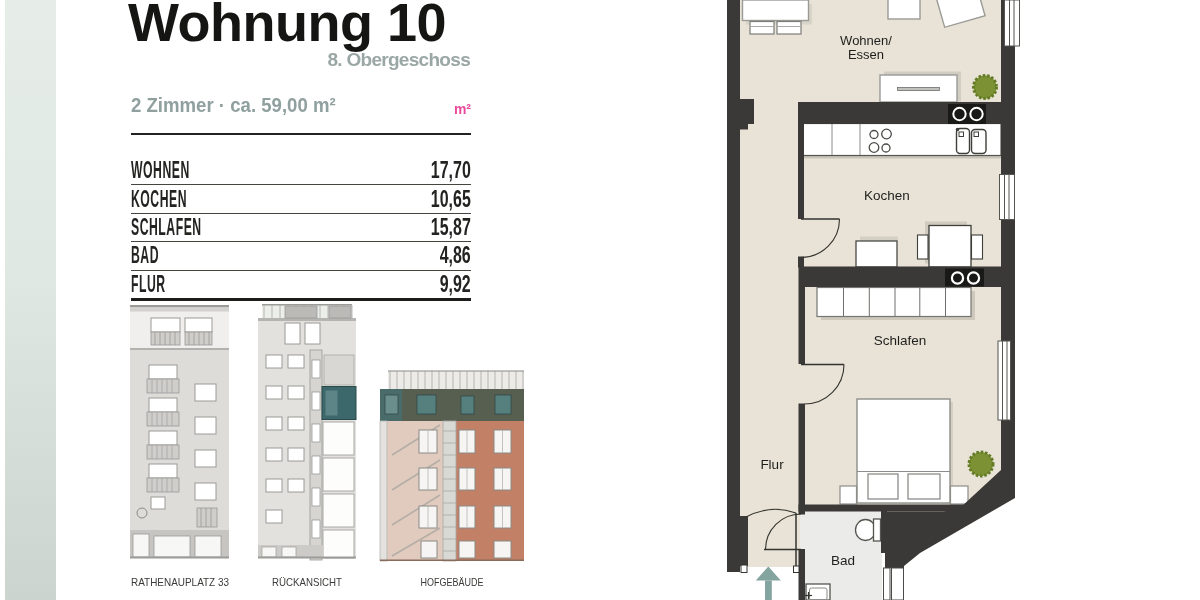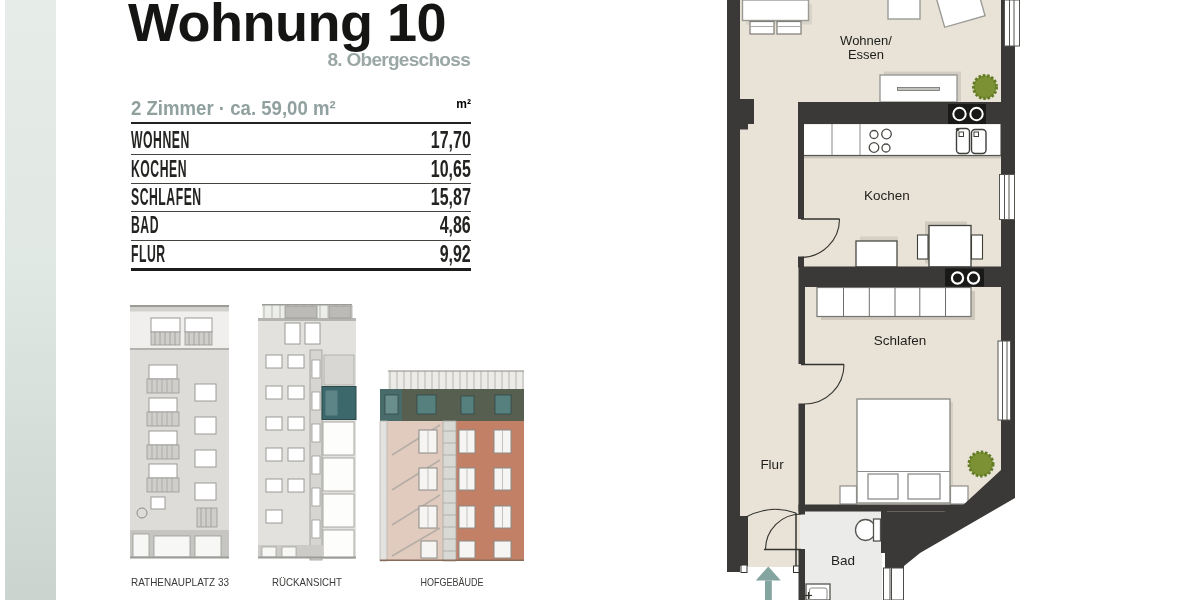--- a/index.html
+++ b/index.html
@@ -2,23 +2,23 @@
 <html><head>
 <meta charset="utf-8">
 <style>
   html,body{margin:0;padding:0}
   body{width:1200px;height:600px;position:relative;background:#ffffff;
        font-family:"Liberation Sans",sans-serif;overflow:hidden}
   .abs{position:absolute}
   .ttl{left:128px;top:-9px;font-size:54px;font-weight:bold;color:#151513;letter-spacing:-0.5px;white-space:nowrap}
   .sub{left:130px;top:49px;width:340px;text-align:right;font-size:19px;font-weight:bold;color:#9aa7a5;letter-spacing:-0.7px}
   .tblwrap{left:131px;top:97px;width:340px}
-  .thead{display:flex;justify-content:space-between;border-bottom:2.5px solid #222220;padding-bottom:5px;height:20px}
+  .thead{display:flex;justify-content:space-between;align-items:flex-end;border-bottom:2.5px solid #222220;padding-bottom:16px;height:20px}
   .thead .l{font-size:20px;font-weight:bold;color:#8fa09e;white-space:nowrap;transform:scaleX(0.93);transform-origin:left}
-  .thead .r{font-size:12px;font-weight:bold;color:#000000}
+  .thead .r{font-size:14px;font-weight:bold;color:#ec4899}
   .trow{display:flex;justify-content:space-between;align-items:center;height:27.4px;border-bottom:1px solid #45453f}
   .trow:last-child{border-bottom:3px solid #1c1c1a}
   .rl{font-size:23.5px;font-weight:bold;color:#232321;letter-spacing:1px;transform:scaleX(0.52);transform-origin:left;white-space:nowrap}
   .rv{font-size:23.5px;font-weight:bold;color:#232321;transform:scaleX(0.68);transform-origin:right;white-space:nowrap}
 </style>
 </head>
 <body>
 
 <div class="abs" style="left:5px;top:0;width:51px;height:600px;background:linear-gradient(180deg,#e6ede9 0%,#e0e8e4 45%,#cbd4cf 100%)"></div>
 
@@ -26,21 +26,21 @@
 
 <div class="abs sub">8. Obergeschoss</div>
 
 <div class="abs tblwrap">
 
   <div class="thead">
       <span class="l">2 Zimmer · ca. 59,00 m²</span>
       <span class="r">m²</span>
     </div>
 
-  <div class="trow" style="margin-top:3px">
+  <div class="trow" style="margin-top:22px">
       <span class="rl">WOHNEN</span>
       <span class="rv">17,70</span>
     </div>
 
   <div class="trow">
       <span class="rl">KOCHEN</span>
       <span class="rv">10,65</span>
     </div>
 
   <div class="trow">

